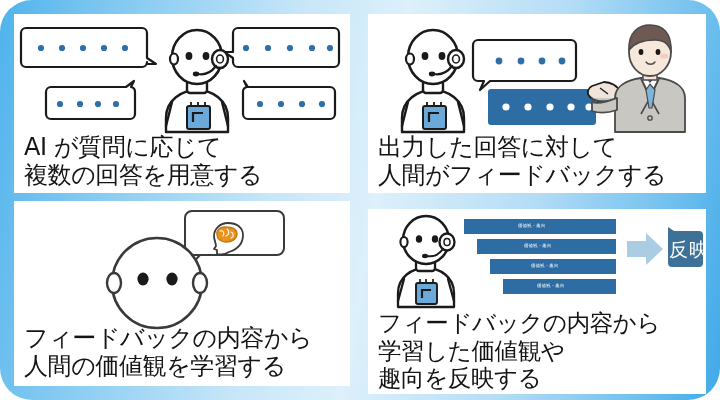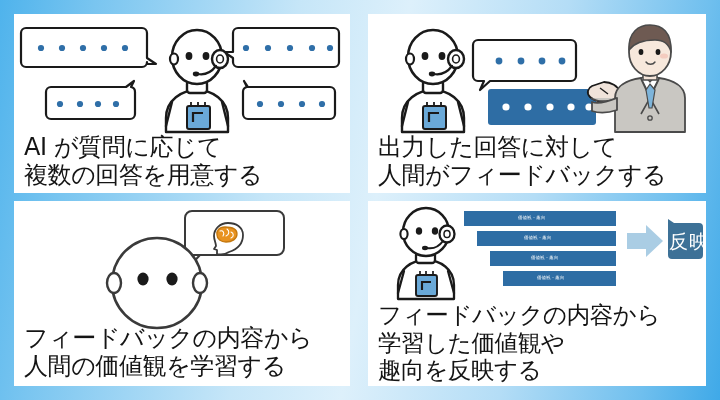--- a/index.html
+++ b/index.html
@@ -11,30 +11,31 @@
     height: 400px;
     overflow: hidden;
     font-family: "DejaVu Sans", "Liberation Sans", sans-serif;
   }
   #stage {
     position: relative;
     width: 720px;
     height: 400px;
     background: linear-gradient(100deg, #4fb3ec 0%, #79c5f0 12%, #c6e6f8 38%, #ddf0fb 52%, #b4ddf6 72%, #6fbfee 90%, #3fa9e8 100%);
     box-sizing: border-box;
+    border-radius: 32px;
   }
   .panel {
     position: absolute;
     background: #ffffff;
     overflow: hidden;
   }
   #panel1 { left: 14px;  top: 14px;  width: 336px; height: 179px; }
   #panel2 { left: 368px; top: 14px;  width: 338px; height: 179px; }
   #panel3 { left: 14px;  top: 201px; width: 336px; height: 185px; }
-  #panel4 { left: 368px; top: 201px; width: 338px; height: 185px; }
+  #panel4 { left: 368px; top: 209px; width: 338px; height: 185px; }
 
   .caption {
     position: absolute;
     left: 10px;
     right: 6px;
     color: #141414;
     font-family: "DejaVu Sans", "Liberation Sans", sans-serif;
     font-size: 24px;
     line-height: 1.17;
     letter-spacing: -0.4px;

